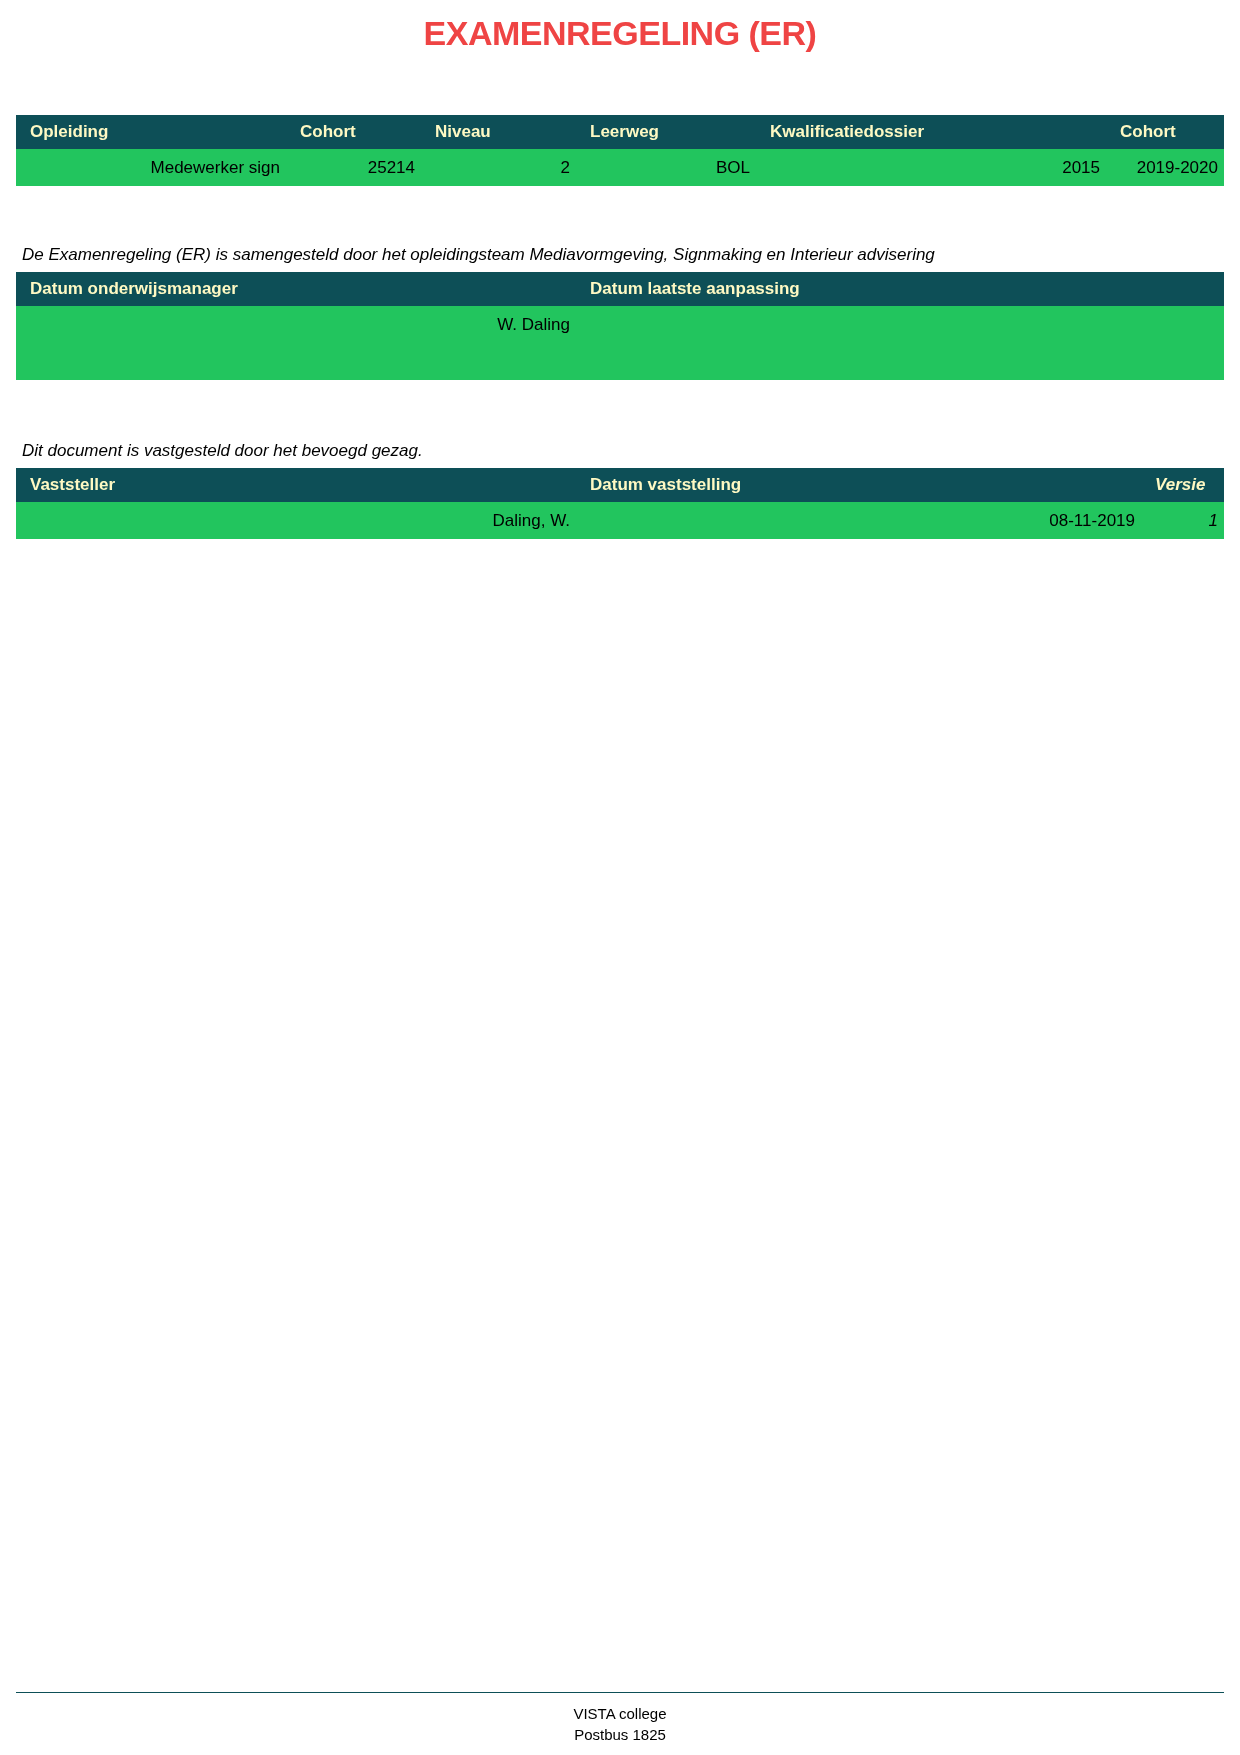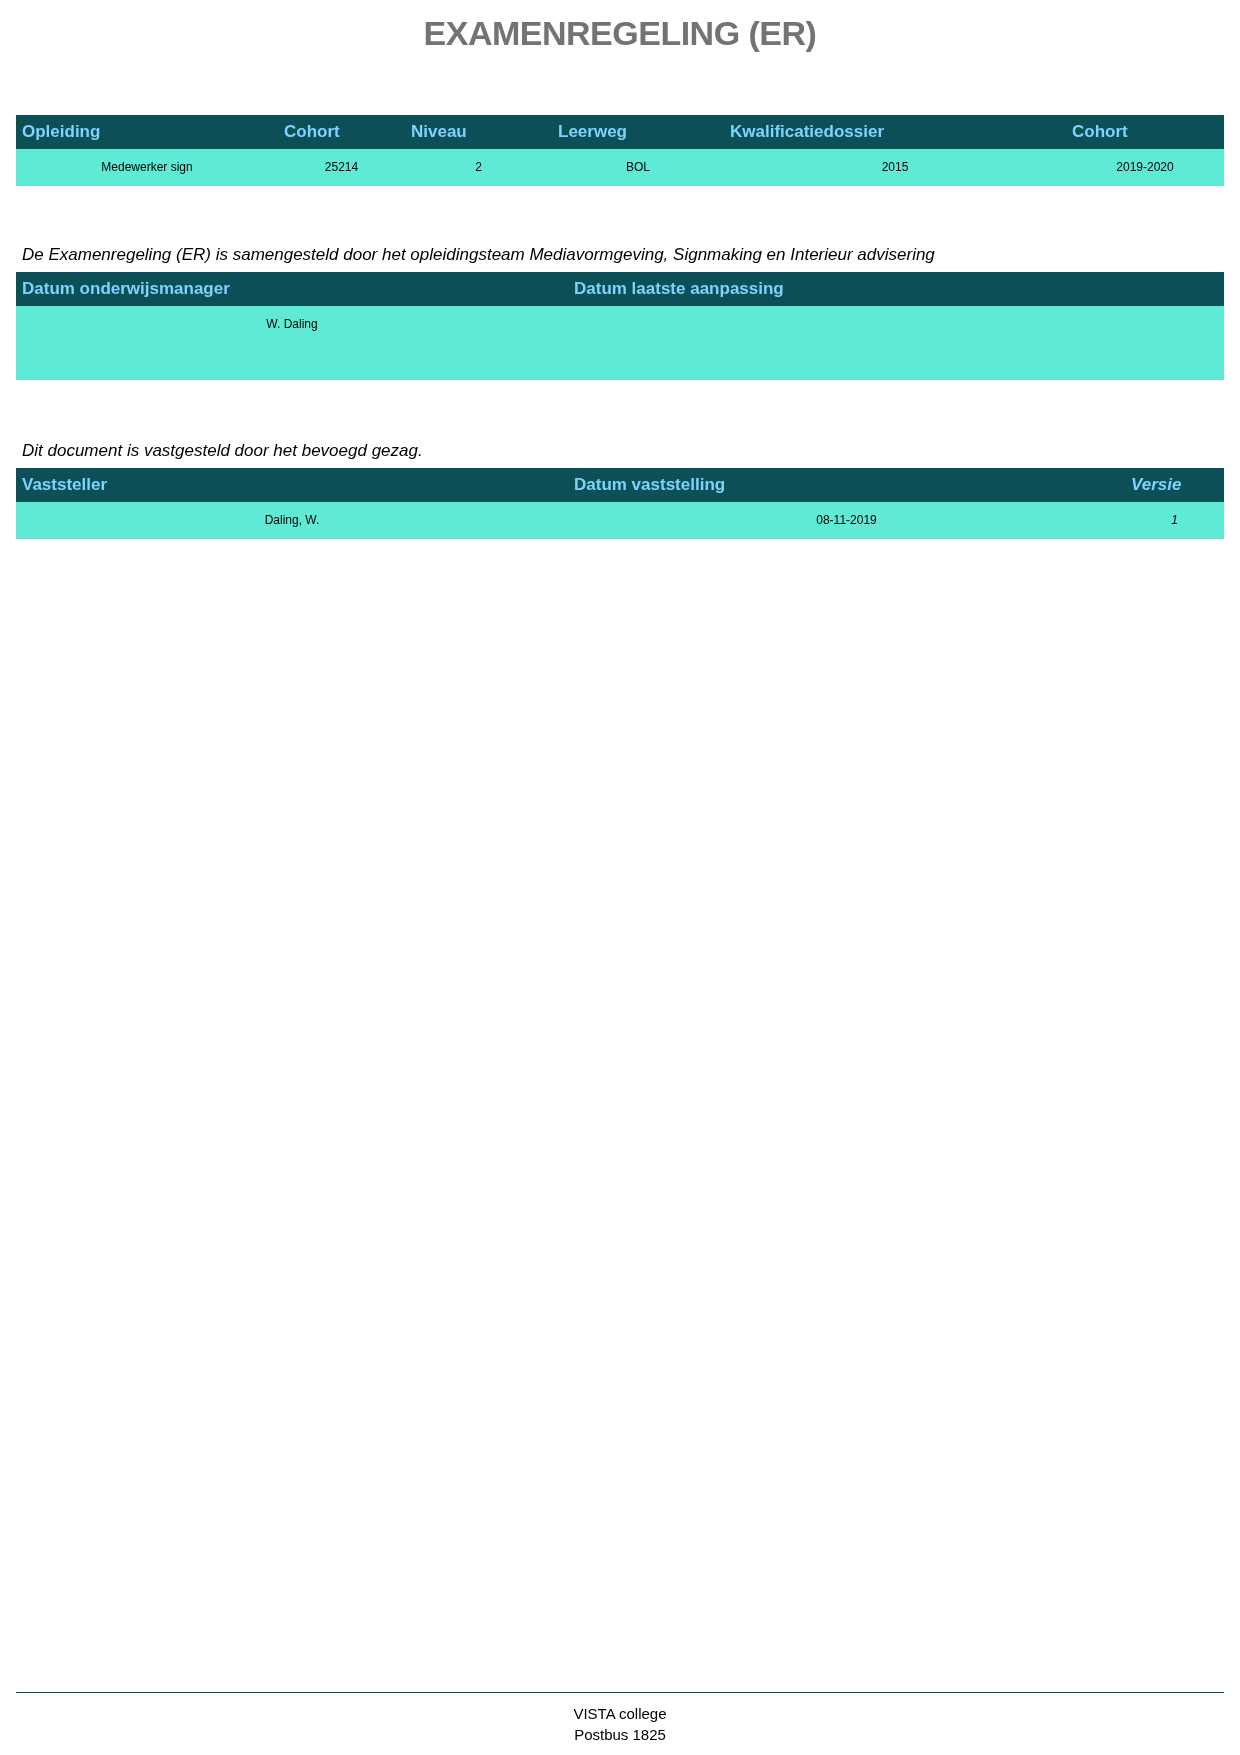--- a/index.html
+++ b/index.html
@@ -17,52 +17,52 @@
   }
   .page {
     position: relative;
     width: 1240px;
     height: 1755px;
     box-sizing: border-box;
     padding: 0 16px;
   }
   .doc-title {
     text-align: center;
-    color: #737373;
+    color: #ef4444;
     font-size: 34px;
     font-weight: bold;
     letter-spacing: -0.5px;
     margin: 8px 0 0 0;
     padding-top: 6px;
   }
   .spacer-1 { height: 62px; }
   .spacer-2 { height: 58px; }
   .spacer-3 { height: 60px; }
 
   table.doc-table {
     width: 1208px;
     border-collapse: collapse;
     table-layout: fixed;
     font-size: 17px;
   }
   table.doc-table thead th {
     background: #0d4f57;
-    color: #7dd3fc;
+    color: #fef9c3;
     font-weight: bold;
     text-align: left;
-    padding: 7px 6px 7px 6px;
+    padding: 7px 6px 7px 14px;
     font-size: 17px;
     line-height: 20px;
   }
   table.doc-table tbody td {
-    background: #5eead4;
+    background: #22c55e;
     color: #000000;
-    text-align: center;
+    text-align: right;
     padding: 8px 6px 8px 6px;
-    font-size: 12px;
+    font-size: 17px;
     line-height: 21px;
     vertical-align: top;
   }
   .intro-line {
     font-size: 17px;
     line-height: 22px;
     padding: 0 0 6px 6px;
     font-style: italic;
   }
   .tall-row td { height: 58px; }

